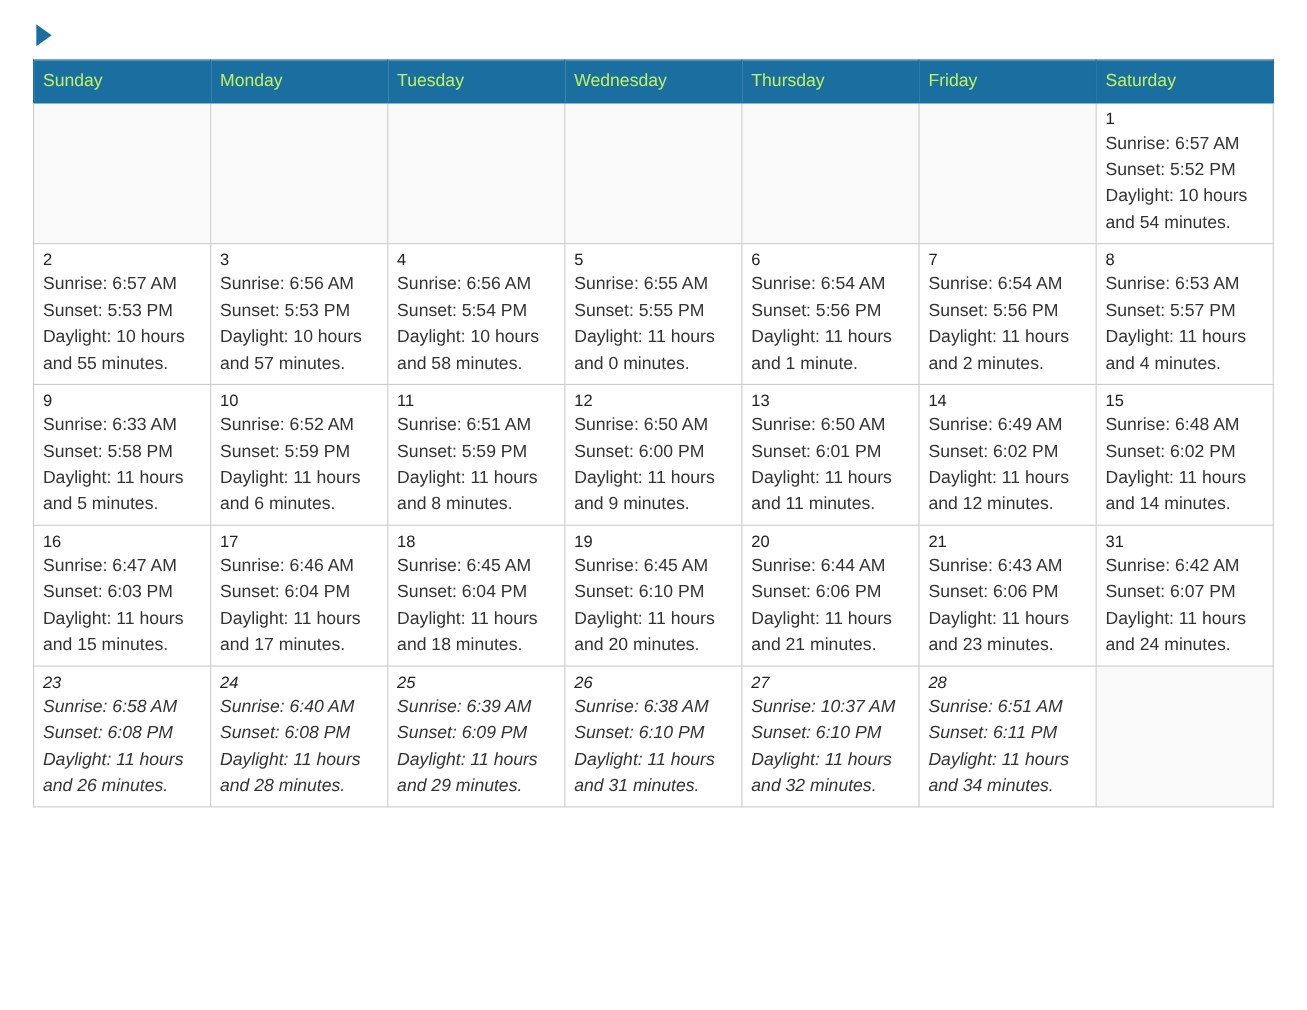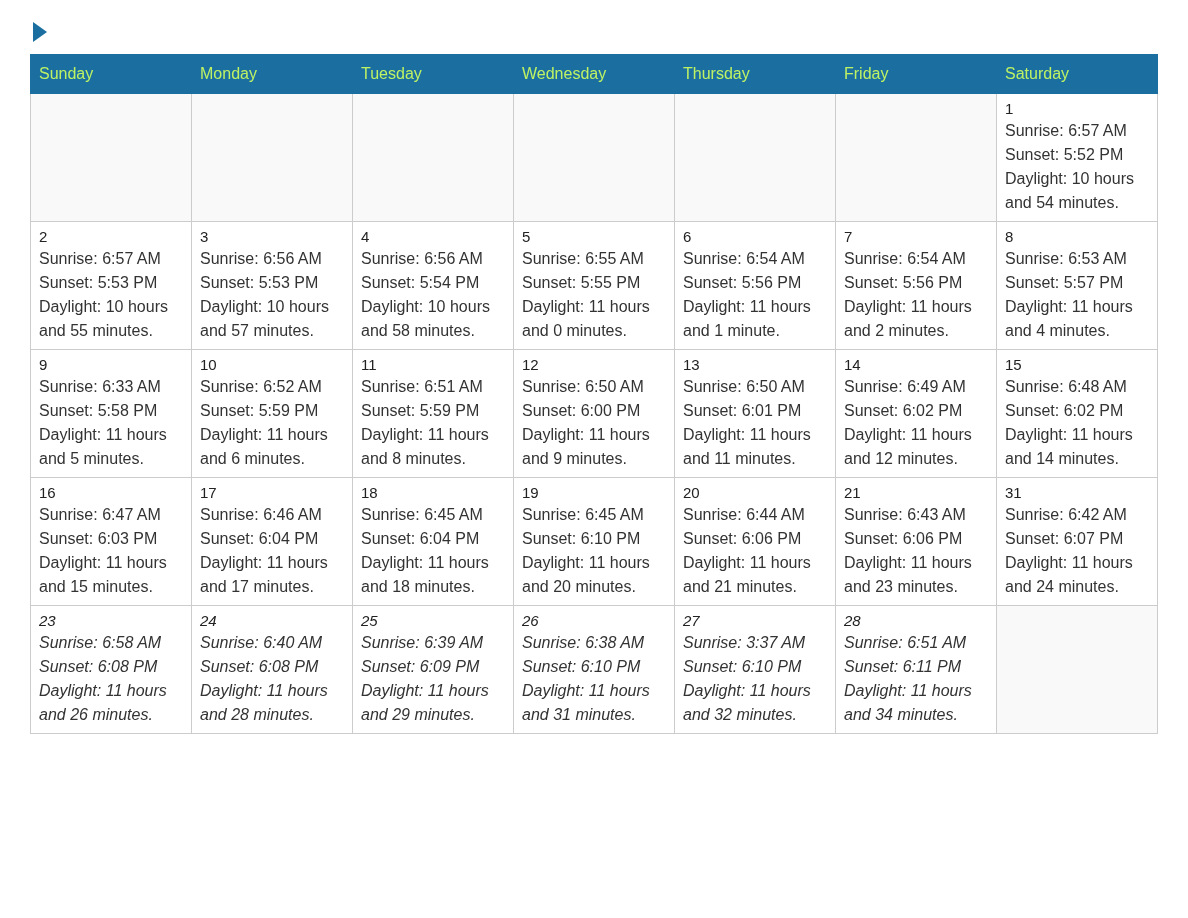--- a/index.html
+++ b/index.html
@@ -298,21 +298,21 @@
 Daylight: 11 hours and 29 minutes.</div>
         </td>
         <td>
           <span class="day-num">26</span>
           <div class="day-info">Sunrise: 6:38 AM
 Sunset: 6:10 PM
 Daylight: 11 hours and 31 minutes.</div>
         </td>
         <td>
           <span class="day-num">27</span>
-          <div class="day-info">Sunrise: 3:37 AM
+          <div class="day-info">Sunrise: 10:37 AM
 Sunset: 6:10 PM
 Daylight: 11 hours and 32 minutes.</div>
         </td>
         <td>
           <span class="day-num">28</span>
           <div class="day-info">Sunrise: 6:51 AM
 Sunset: 6:11 PM
 Daylight: 11 hours and 34 minutes.</div>
         </td>
         <td class="empty"></td>

